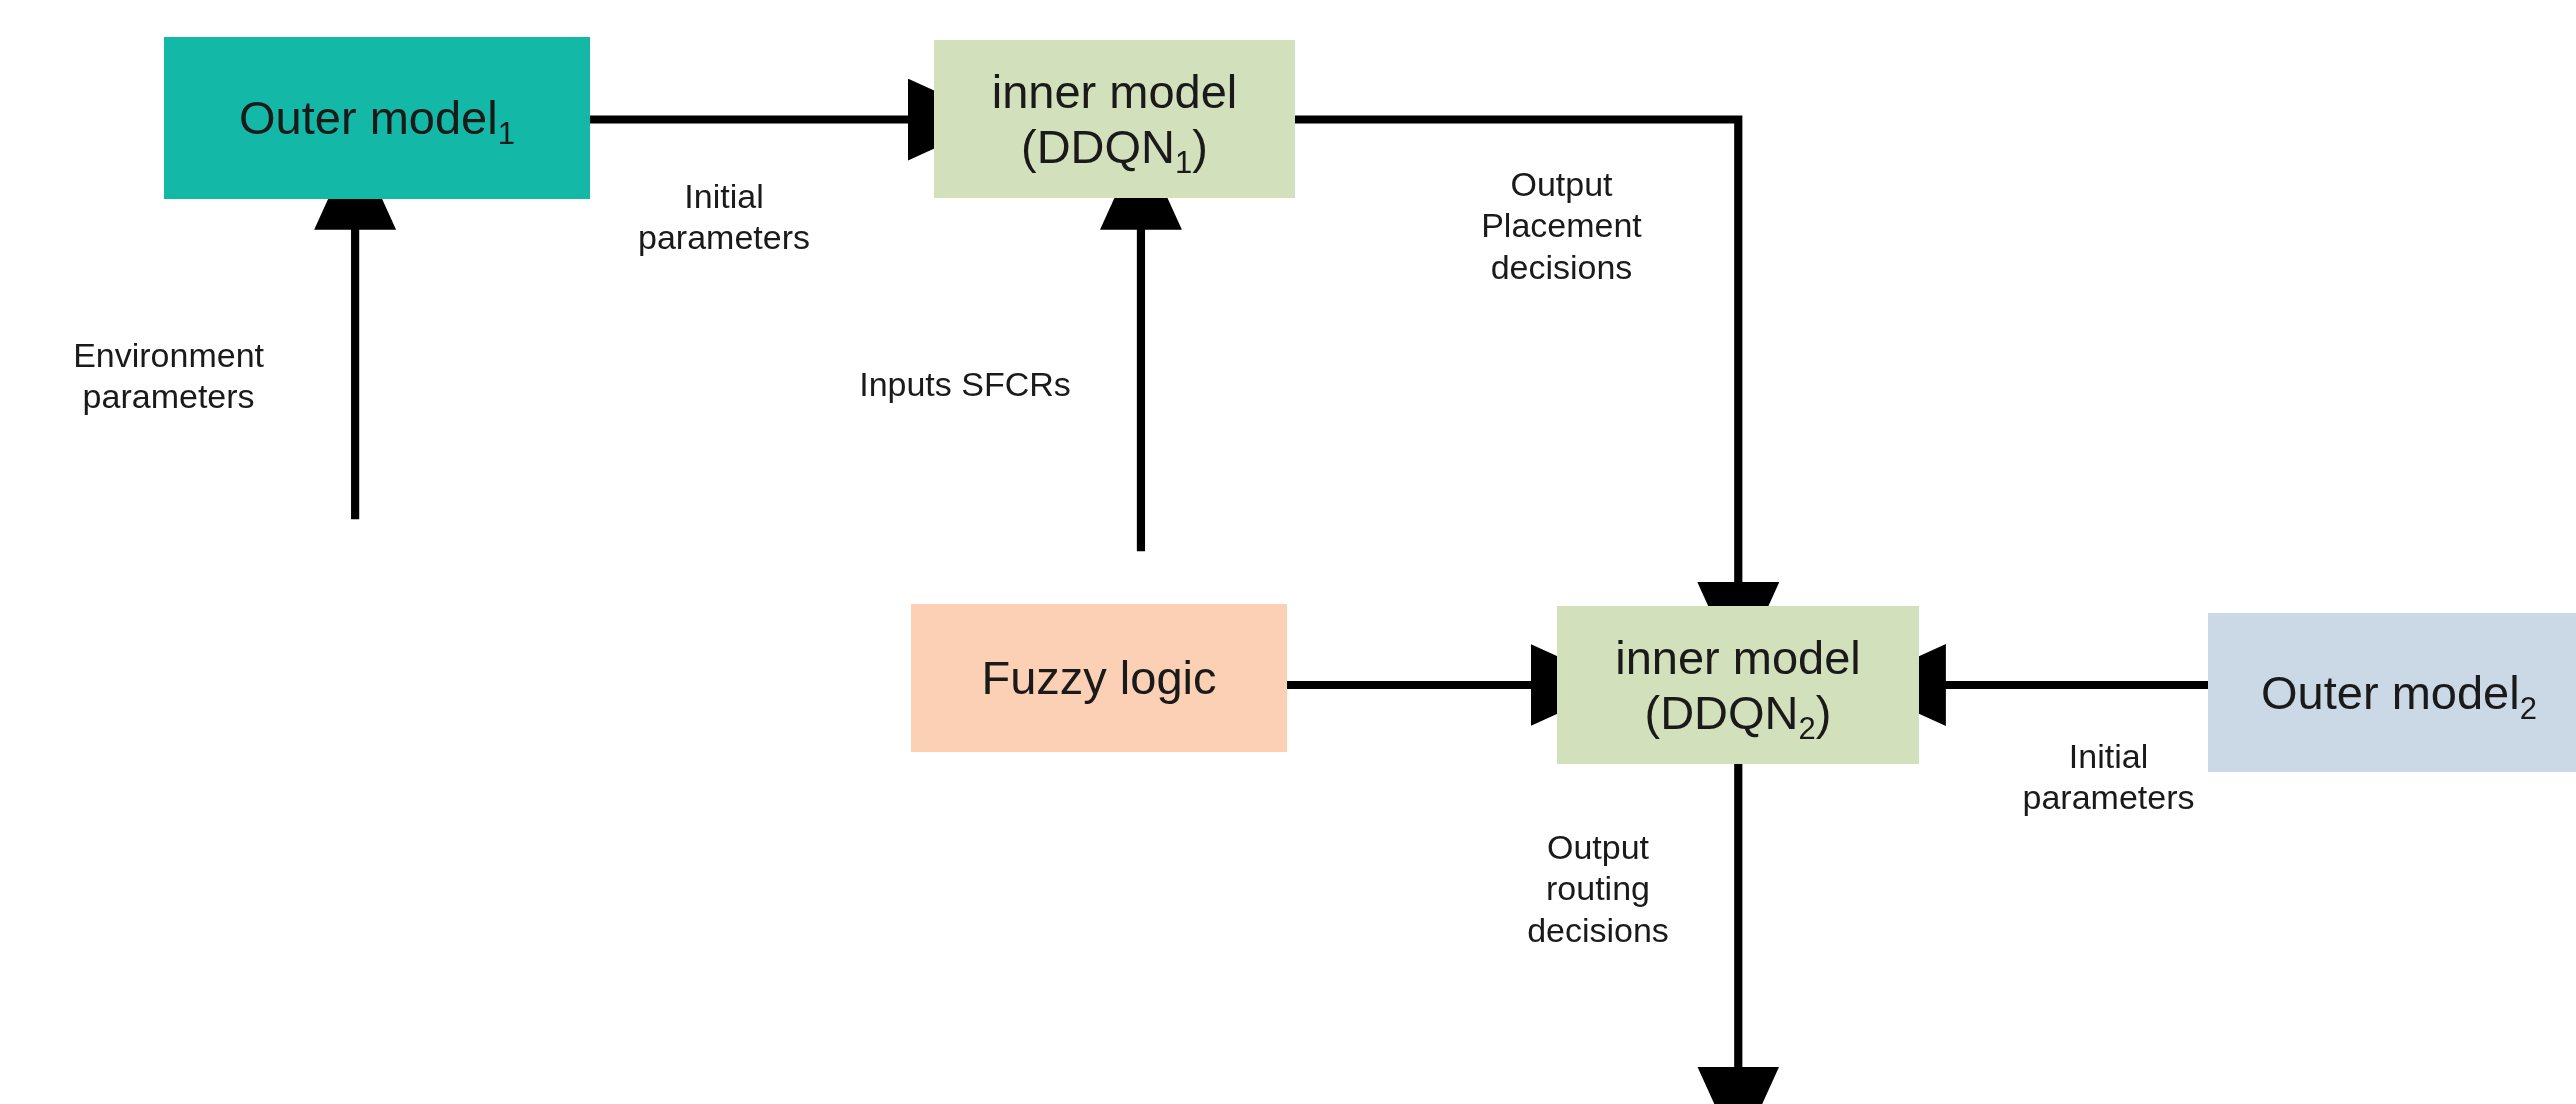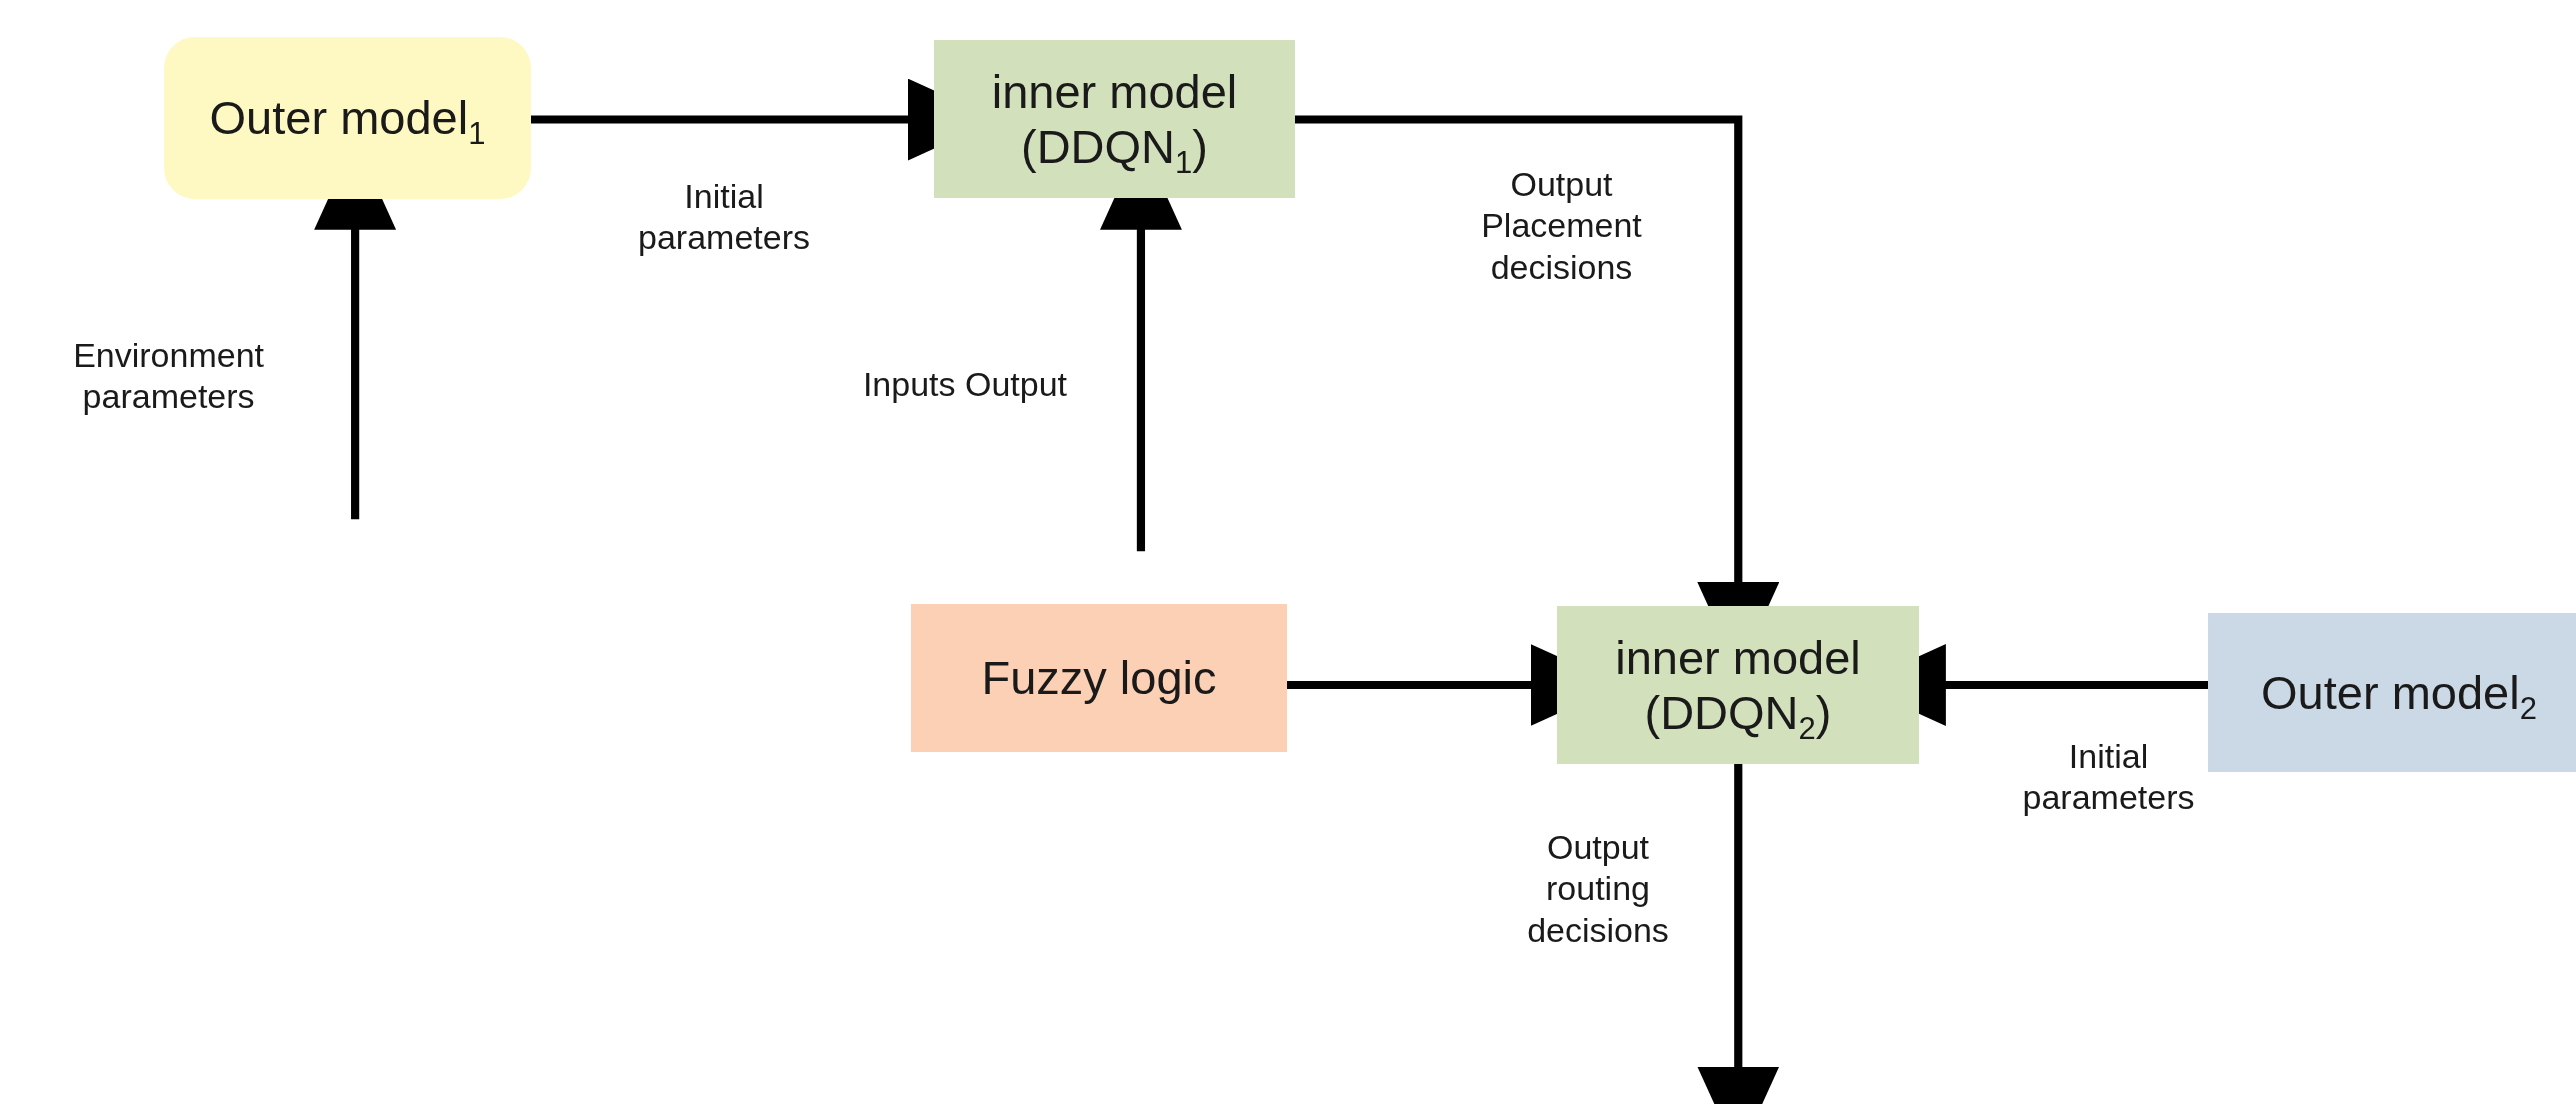--- a/index.html
+++ b/index.html
@@ -83,21 +83,21 @@
 
     <g>
       <line x1="2425" y1="752" x2="2128" y2="752" stroke="#000000" stroke-width="9" marker-end="url(#ah)"></line>
     </g>
 
     <g>
       <line x1="1909" y1="838" x2="1909" y2="1180" stroke="#000000" stroke-width="9" marker-end="url(#ah)"></line>
     </g>
   </svg>
 
-  <div class="box" style="left:164px; top:37px; width:367px; height:162px; background:#fef9c3;border-radius:31px;">
+  <div class="box" style="left:164px; top:37px; width:426px; height:162px; background:#14b8a6;">
     <span class="lines">
       <span>Outer model</span><span class="sub">1</span>
     </span>
   </div>
 
   <div class="box" style="left:934px; top:40px; width:361px; height:158px; background:#d3e0bc;">
     <span class="lines">
       <span>inner model</span><br>
       <span>(DDQN</span><span class="sub">1</span><span>)</span>
     </span>
@@ -121,21 +121,21 @@
       <span>Outer model</span><span class="sub">2</span>
     </span>
   </div>
 
   <div class="label" style="left:4.6px; top:335px; width:328px;">Environment
 parameters</div>
 
   <div class="label" style="left:551px; top:176px; width:346px;">Initial
 parameters</div>
 
-  <div class="label" style="left:801px; top:364px; width:328px;">Inputs Output</div>
+  <div class="label" style="left:801px; top:364px; width:328px;">Inputs SFCRs</div>
 
   <div class="label" style="left:1402px; top:164px; width:319px;">Output
 Placement
 decisions</div>
 
   <div class="label" style="left:1466px; top:827px; width:264px;">Output
 routing
 decisions</div>
 
   <div class="label" style="left:1940px; top:736px; width:337px;">Initial

